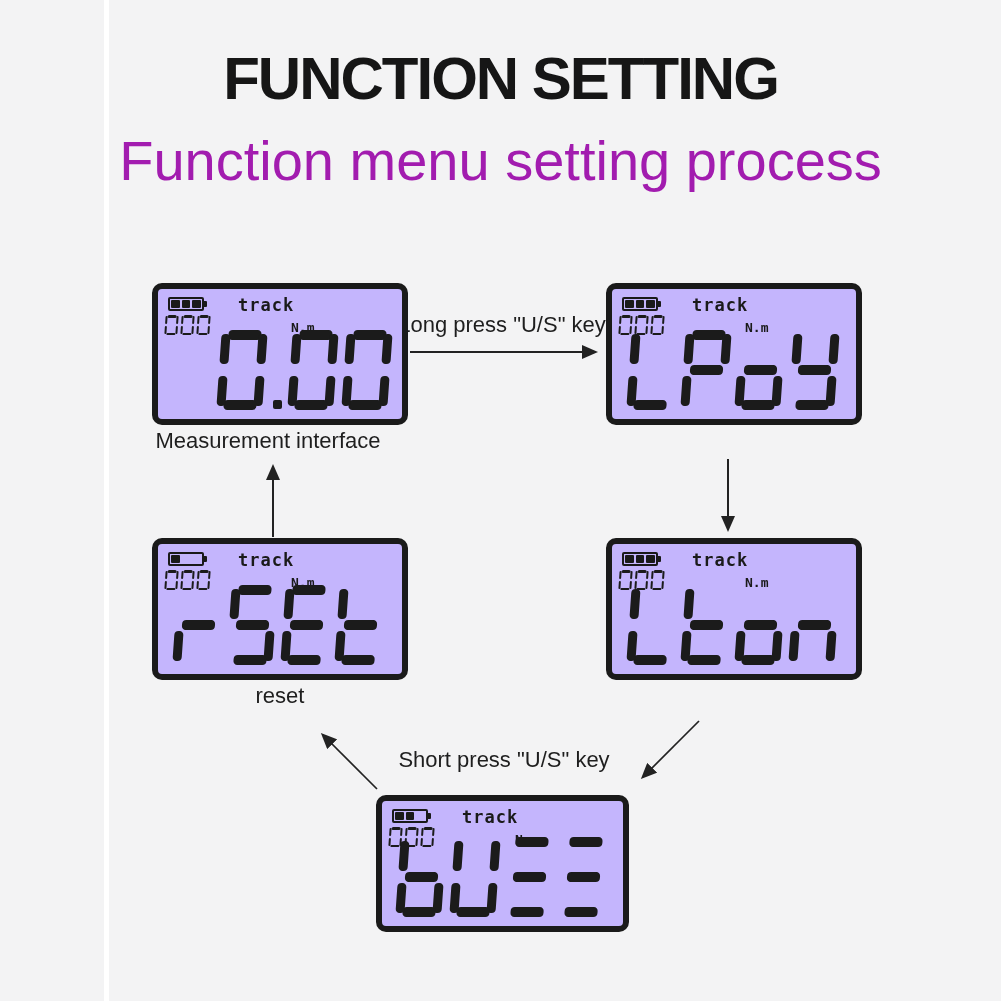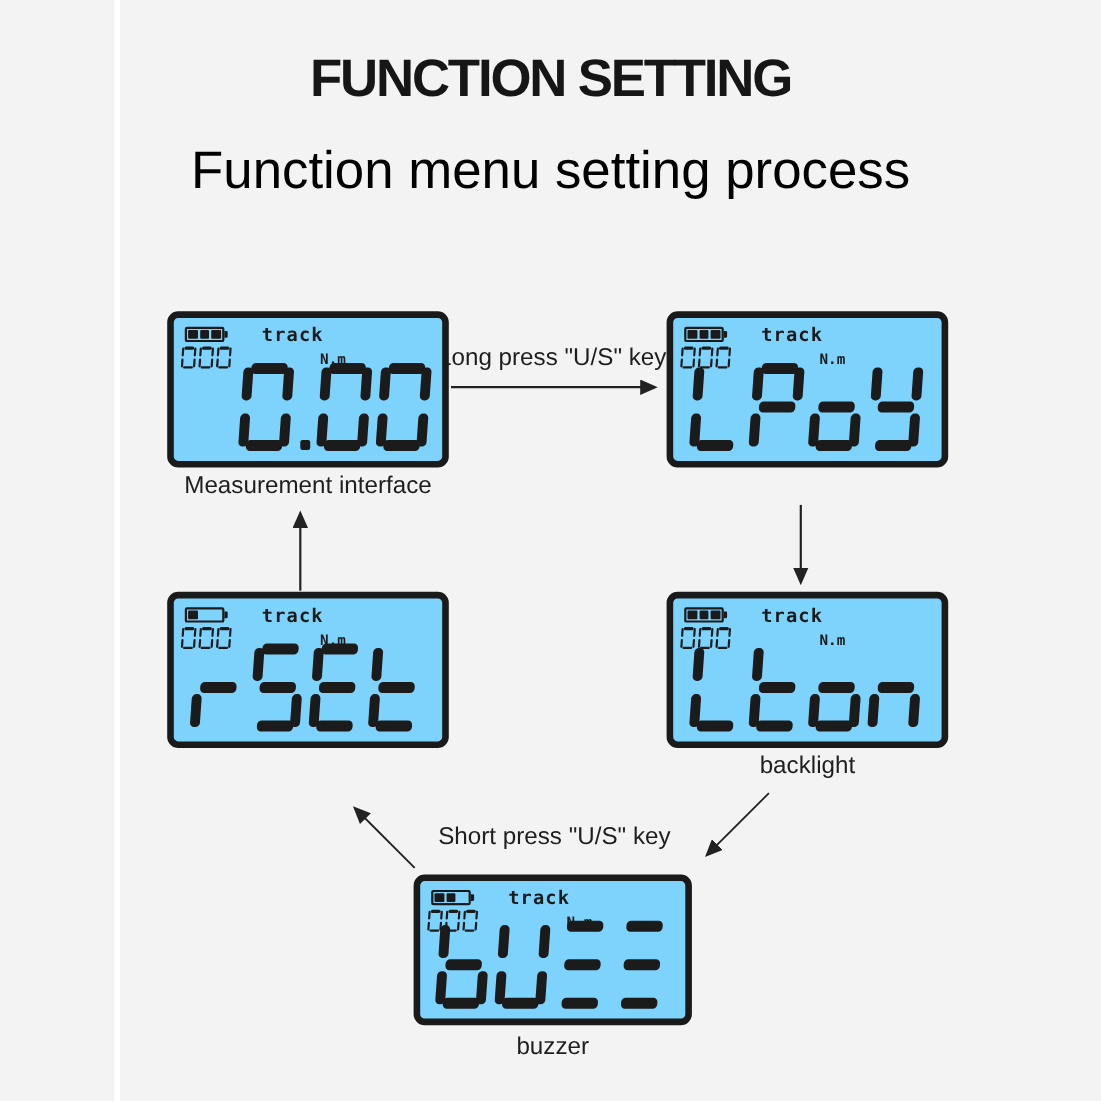--- a/index.html
+++ b/index.html
@@ -6,31 +6,31 @@
   html,body { background:#e9e9e9; }
   .page {
     position:relative; width:1001px; height:1001px;
     background:#f3f3f4; overflow:hidden;
     font-family:"Liberation Sans", sans-serif; color:#1c1c1c;
   }
   .seam { position:absolute; left:104px; top:0; width:5px; height:1001px; background:#ffffff; }
 
   .title {
     position:absolute; top:44px; left:0; width:100%;
-    text-align:center; font-size:48px; font-weight:900; letter-spacing:-2px;
+    text-align:center; font-size:60px; font-weight:900; letter-spacing:-2px;
     color:#161616;
   }
   .subtitle {
     position:absolute; top:128px; left:0; width:100%;
-    text-align:center; font-size:48px; font-weight:400; color:#000000;
+    text-align:center; font-size:56px; font-weight:400; color:#a21caf;
   }
 
   
   .lcd {
-    position:absolute; background:#7dd3fc;
+    position:absolute; background:#c4b5fd;
     border:6px solid #1a1a1a; border-radius:10px;
   }
   .battery {
     position:absolute; left:10px; top:8px; width:36px; height:14px;
     border:2px solid #1a1a1a; border-radius:2px;
     display:flex; gap:2px; padding:1px;
   }
   .battery:after {
     content:""; position:absolute; right:-5px; top:2px; width:3px; height:6px;
     background:#1a1a1a; border-radius:0 1px 1px 0;
@@ -165,21 +165,21 @@
         <div class="ss-char">
           <div class="seg a"></div>
           <div class="seg b"></div>
           <div class="seg c"></div>
           <div class="seg d"></div>
           <div class="seg e"></div>
           <div class="seg f"></div>
         </div>
       </div>
   </div>
-  <div class="caption" style="left:152px; top:428px; width:256px;">Measurement interface</div>
+  <div class="caption" style="left:140px; top:428px; width:256px;">Measurement interface</div>
 
   <div class="lcd" style="left:606px; top:283px; width:256px; height:142px;">
     <div class="battery">
         <div class="cell on"></div>
         <div class="cell on"></div>
         <div class="cell on"></div>
       </div>
     <div class="counter">
         <div class="ss-char">
           <div class="seg a"></div>
@@ -291,20 +291,21 @@
           <div class="seg g"></div>
         </div>
         <div class="ss-char">
           <div class="seg d"></div>
           <div class="seg e"></div>
           <div class="seg f"></div>
           <div class="seg g"></div>
         </div>
       </div>
   </div>
+  <div class="caption" style="left:152px; top:683px; width:256px;">reset</div>
 
   <div class="lcd" style="left:606px; top:538px; width:256px; height:142px;">
     <div class="battery">
         <div class="cell on"></div>
         <div class="cell on"></div>
         <div class="cell on"></div>
       </div>
     <div class="counter">
         <div class="ss-char">
           <div class="seg a"></div>
@@ -351,21 +352,20 @@
           <div class="seg e"></div>
           <div class="seg g"></div>
         </div>
         <div class="ss-char">
           <div class="seg c"></div>
           <div class="seg e"></div>
           <div class="seg g"></div>
         </div>
       </div>
   </div>
-  <div class="caption" style="left:606px; top:683px; width:256px;">backlight</div>
 
   <div class="lcd" style="left:376px; top:795px; width:253px; height:137px;">
     <div class="battery">
         <div class="cell on"></div>
         <div class="cell on"></div>
         <div class="cell"></div>
       </div>
     <div class="counter">
         <div class="ss-char">
           <div class="seg a"></div>
@@ -414,14 +414,13 @@
           <div class="seg d"></div>
           <div class="seg g"></div>
         </div>
         <div class="ss-char">
           <div class="seg a"></div>
           <div class="seg d"></div>
           <div class="seg g"></div>
         </div>
       </div>
   </div>
-  <div class="caption" style="left:376px; top:938px; width:253px;">buzzer</div>
 </div>
 
 </body></html>

